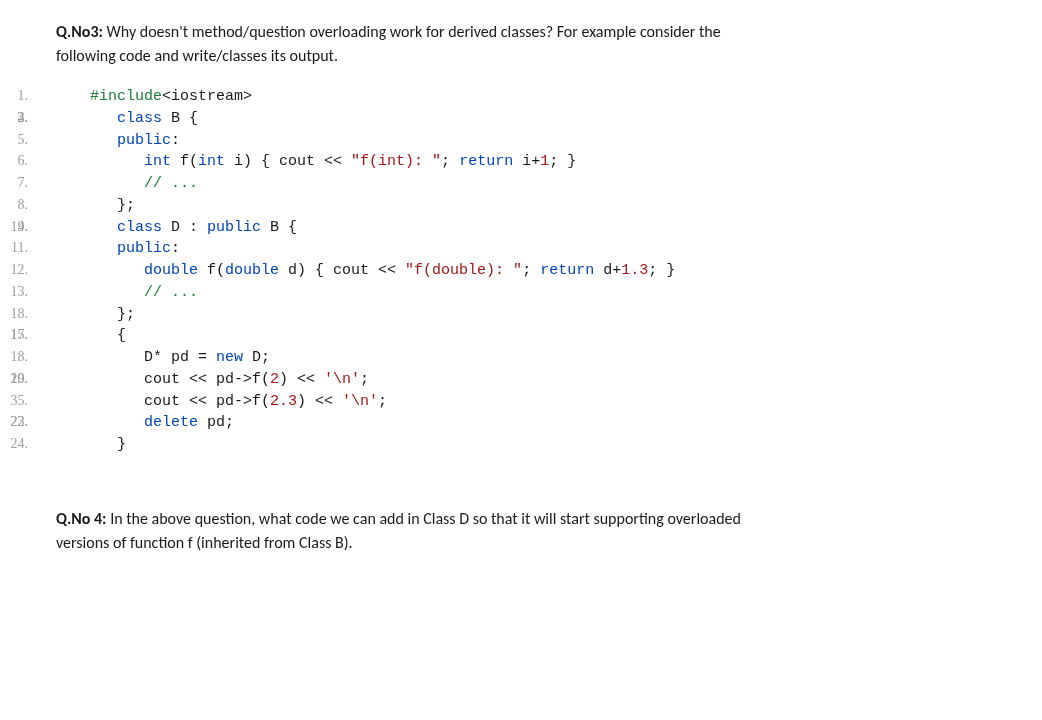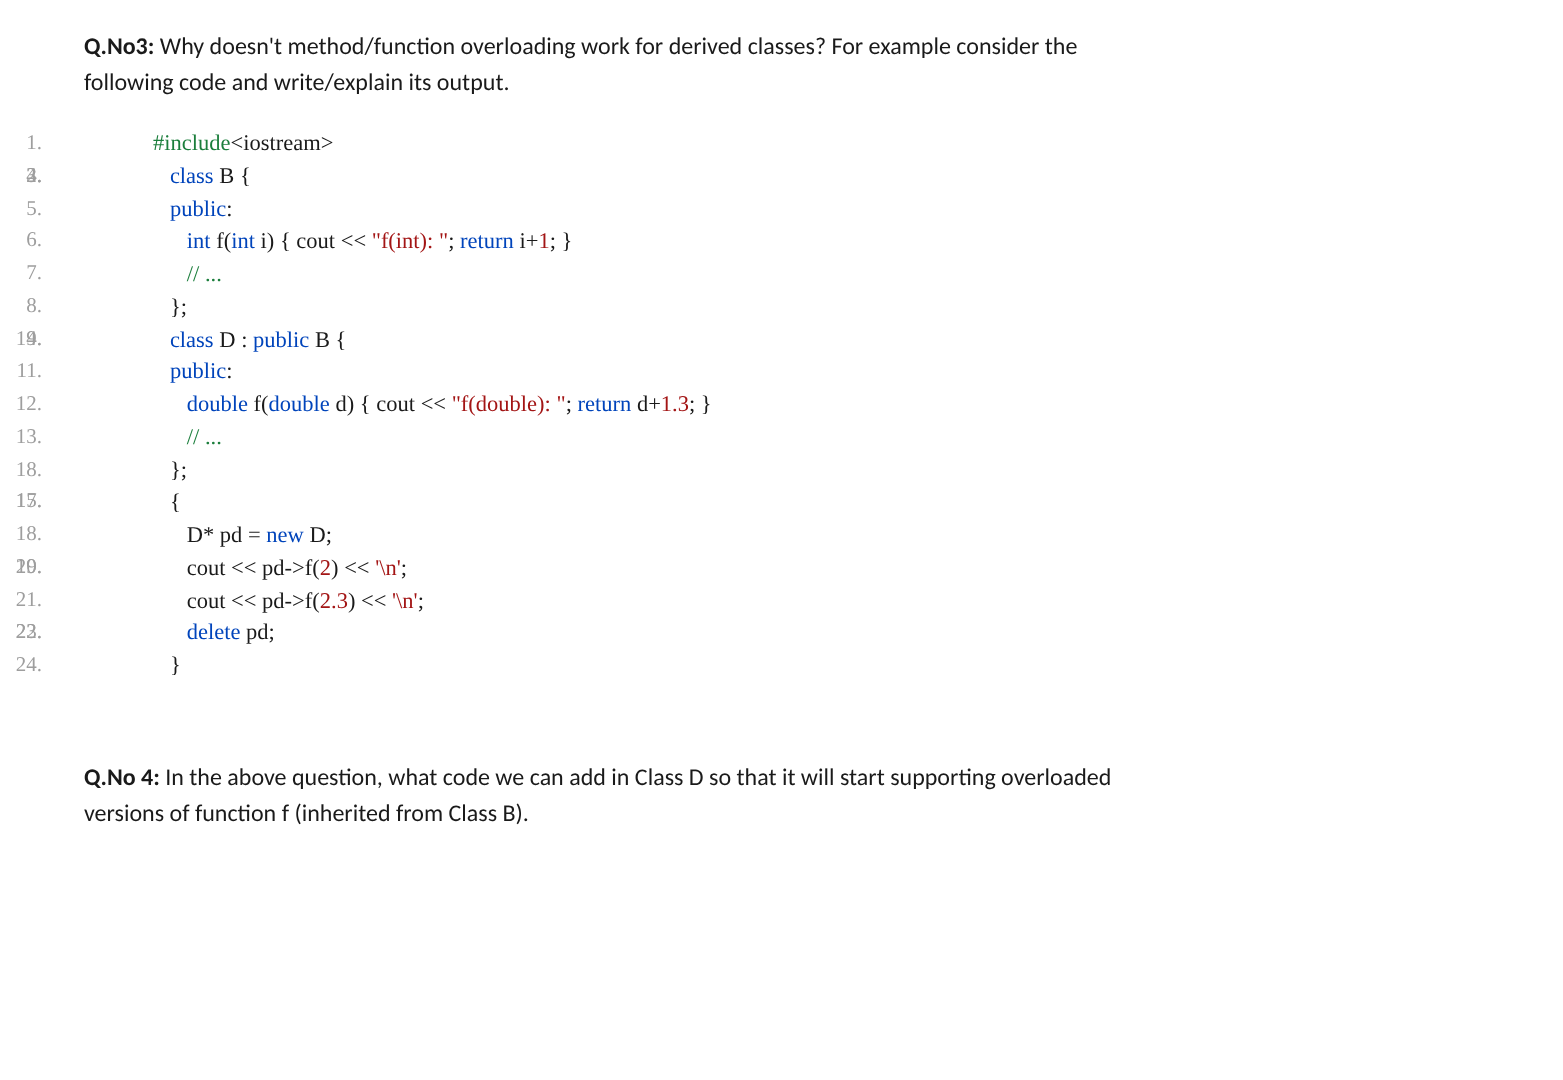--- a/index.html
+++ b/index.html
@@ -36,38 +36,39 @@
       width: 28px;
       text-align: right;
       color: #9e9e9e;
       font-size: 14px;
       position: absolute;
       left: 0px;
       white-space: pre;
     }
     .code-content {
       white-space: pre;
-      margin-left: 16px;
+      margin-left: 4px;
+      font-family: Liberation Mono, monospace;
     }
     .kw-preproc { color: #1b7e3c; }
     .kw-blue { color: #0044bb; }
     .kw-str { color: #a31515; }
     .kw-num { color: #a31515; }
     .kw-comment { color: #1b7e3c; }
     .plain { color: #1a1a1a; }
     .question2 {
       margin-top: 51px;
     }
   </style>
 </head>
 <body>
 
 <div class="question">
-  <span class="q-label">Q.No3:</span><span> Why doesn't method/function overloading work for derived classes? For example consider the</span>
-  <div>following code and write/explain its output.</div>
+  <span class="q-label">Q.No3:</span><span> Why doesn't method/question overloading work for derived classes? For example consider the</span>
+  <div>following code and write/classes its output.</div>
 </div>
 
 <div class="code-block" id="code-block">
     <div class="code-row">
       <span class="line-no">1.</span>
       <span class="code-content"><span class="kw-preproc">#include</span><span class="plain">&lt;</span><span class="plain">iostream</span><span class="plain">&gt;</span></span>
     </div>
     <div class="code-row">
       <span class="line-no">2.</span>
     </div>
@@ -133,21 +134,21 @@
     </div>
     <div class="code-row">
       <span class="line-no">19.</span>
       <span class="code-content"><span class="plain"></span></span>
     </div>
     <div class="code-row">
       <span class="line-no">20.</span>
       <span class="code-content">      <span class="plain">cout &lt;&lt; pd-&gt;f(</span><span class="kw-num">2</span><span class="plain">) &lt;&lt; </span><span class="kw-str">'\n'</span><span class="plain">;</span></span>
     </div>
     <div class="code-row">
-      <span class="line-no">21.</span>
+      <span class="line-no">35.</span>
       <span class="code-content">      <span class="plain">cout &lt;&lt; pd-&gt;f(</span><span class="kw-num">2.3</span><span class="plain">) &lt;&lt; </span><span class="kw-str">'\n'</span><span class="plain">;</span></span>
     </div>
     <div class="code-row">
       <span class="line-no">22.</span>
       <span class="code-content"><span class="plain"></span></span>
     </div>
     <div class="code-row">
       <span class="line-no">23.</span>
       <span class="code-content">      <span class="kw-blue">delete</span><span class="plain"> pd;</span></span>
     </div>

